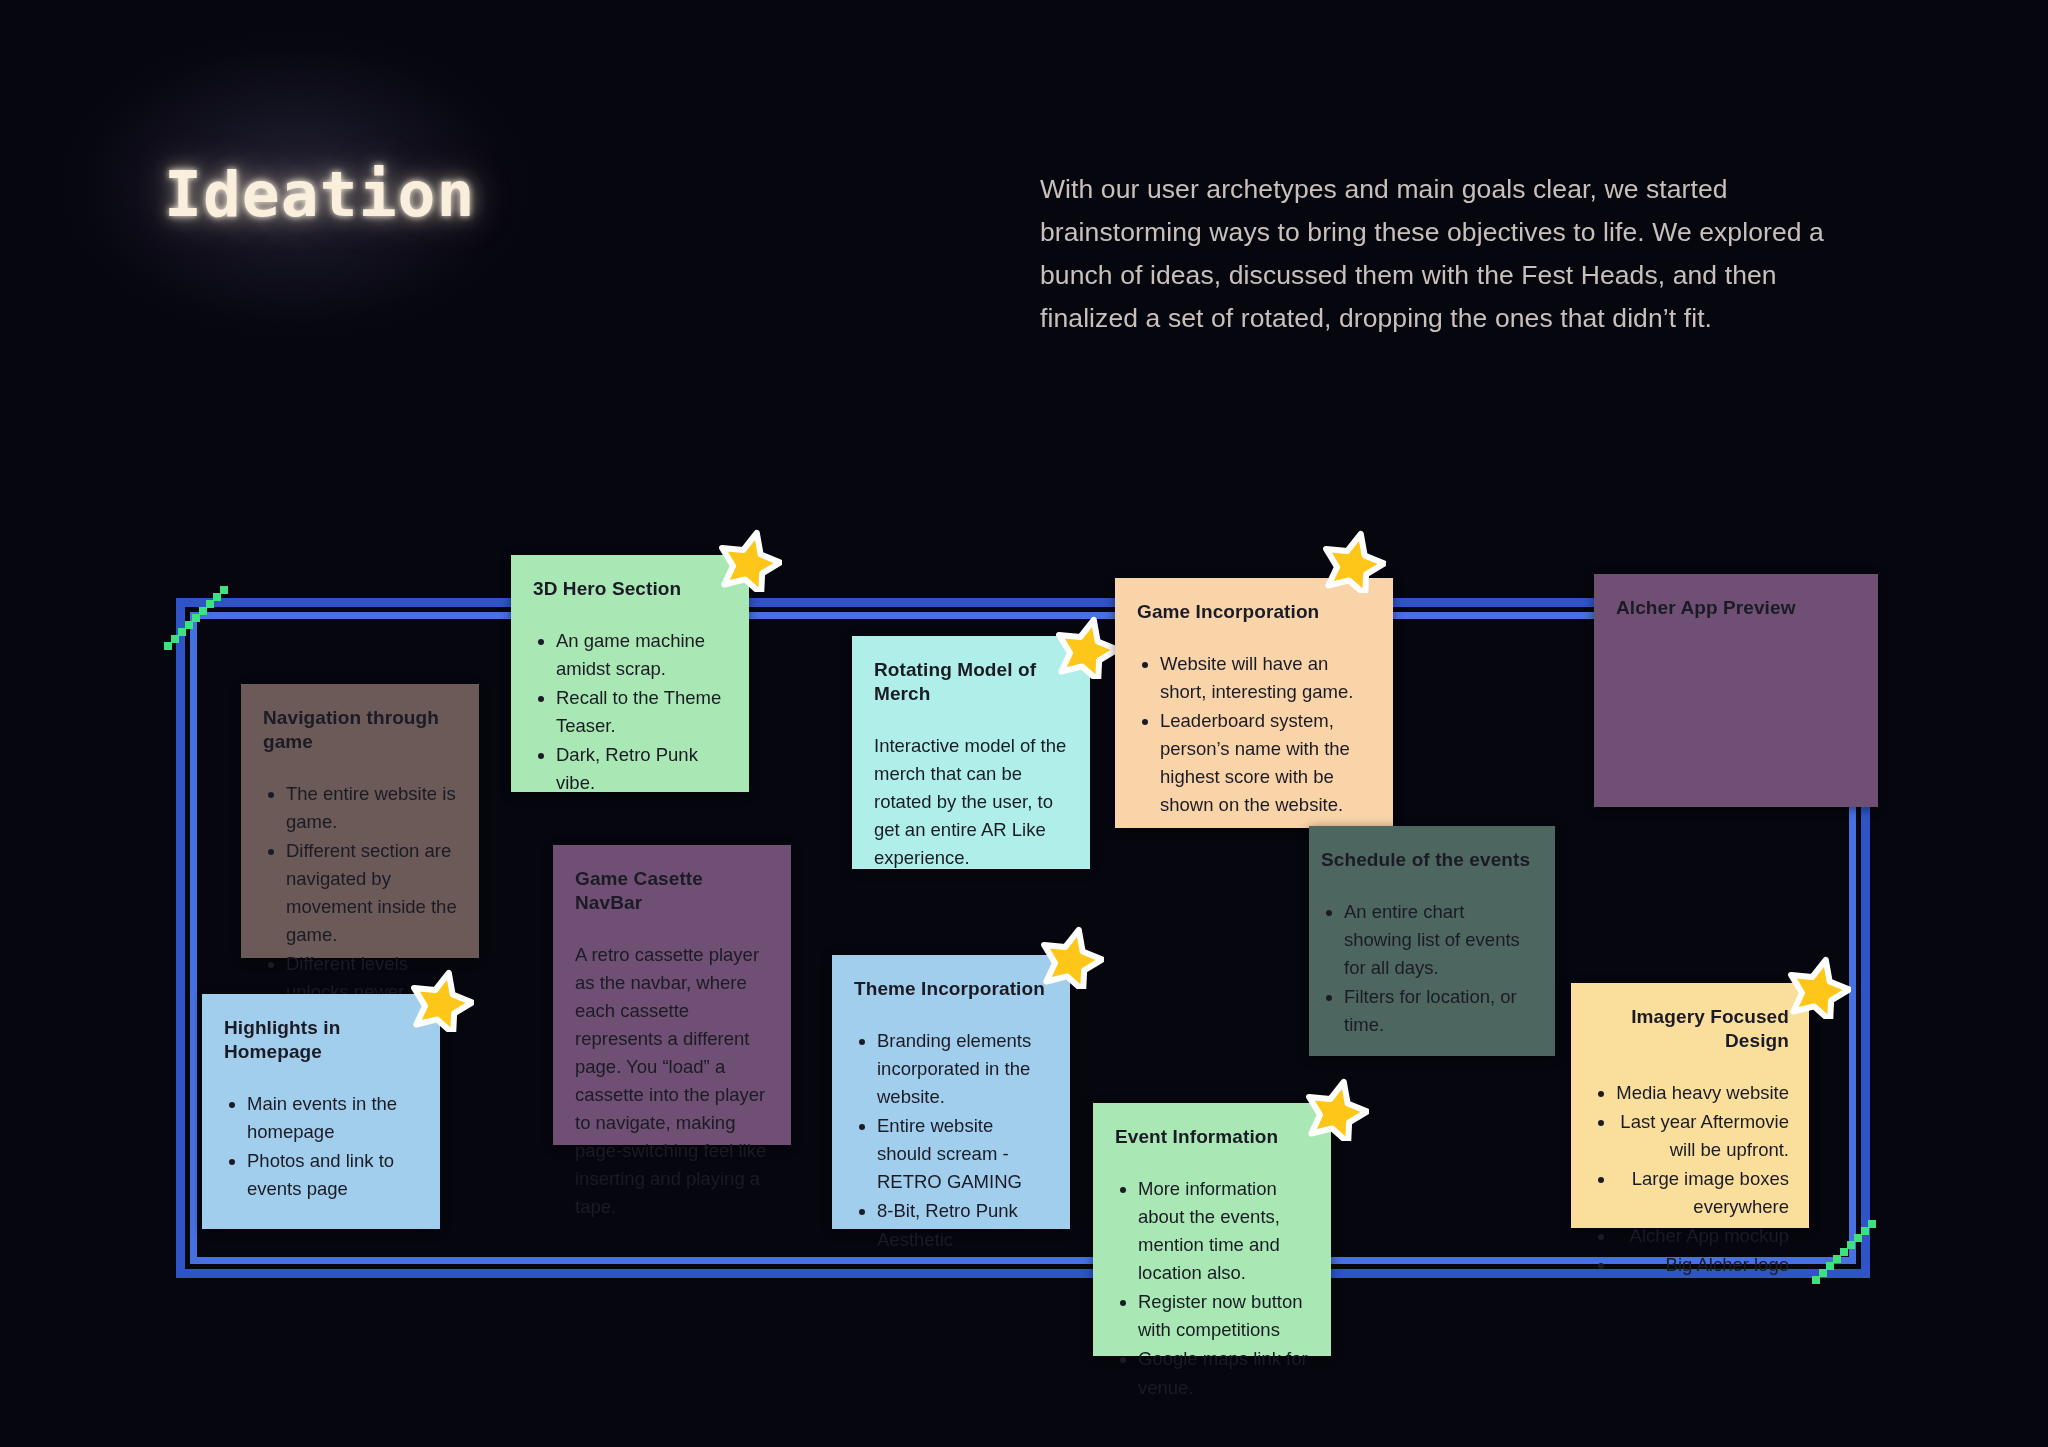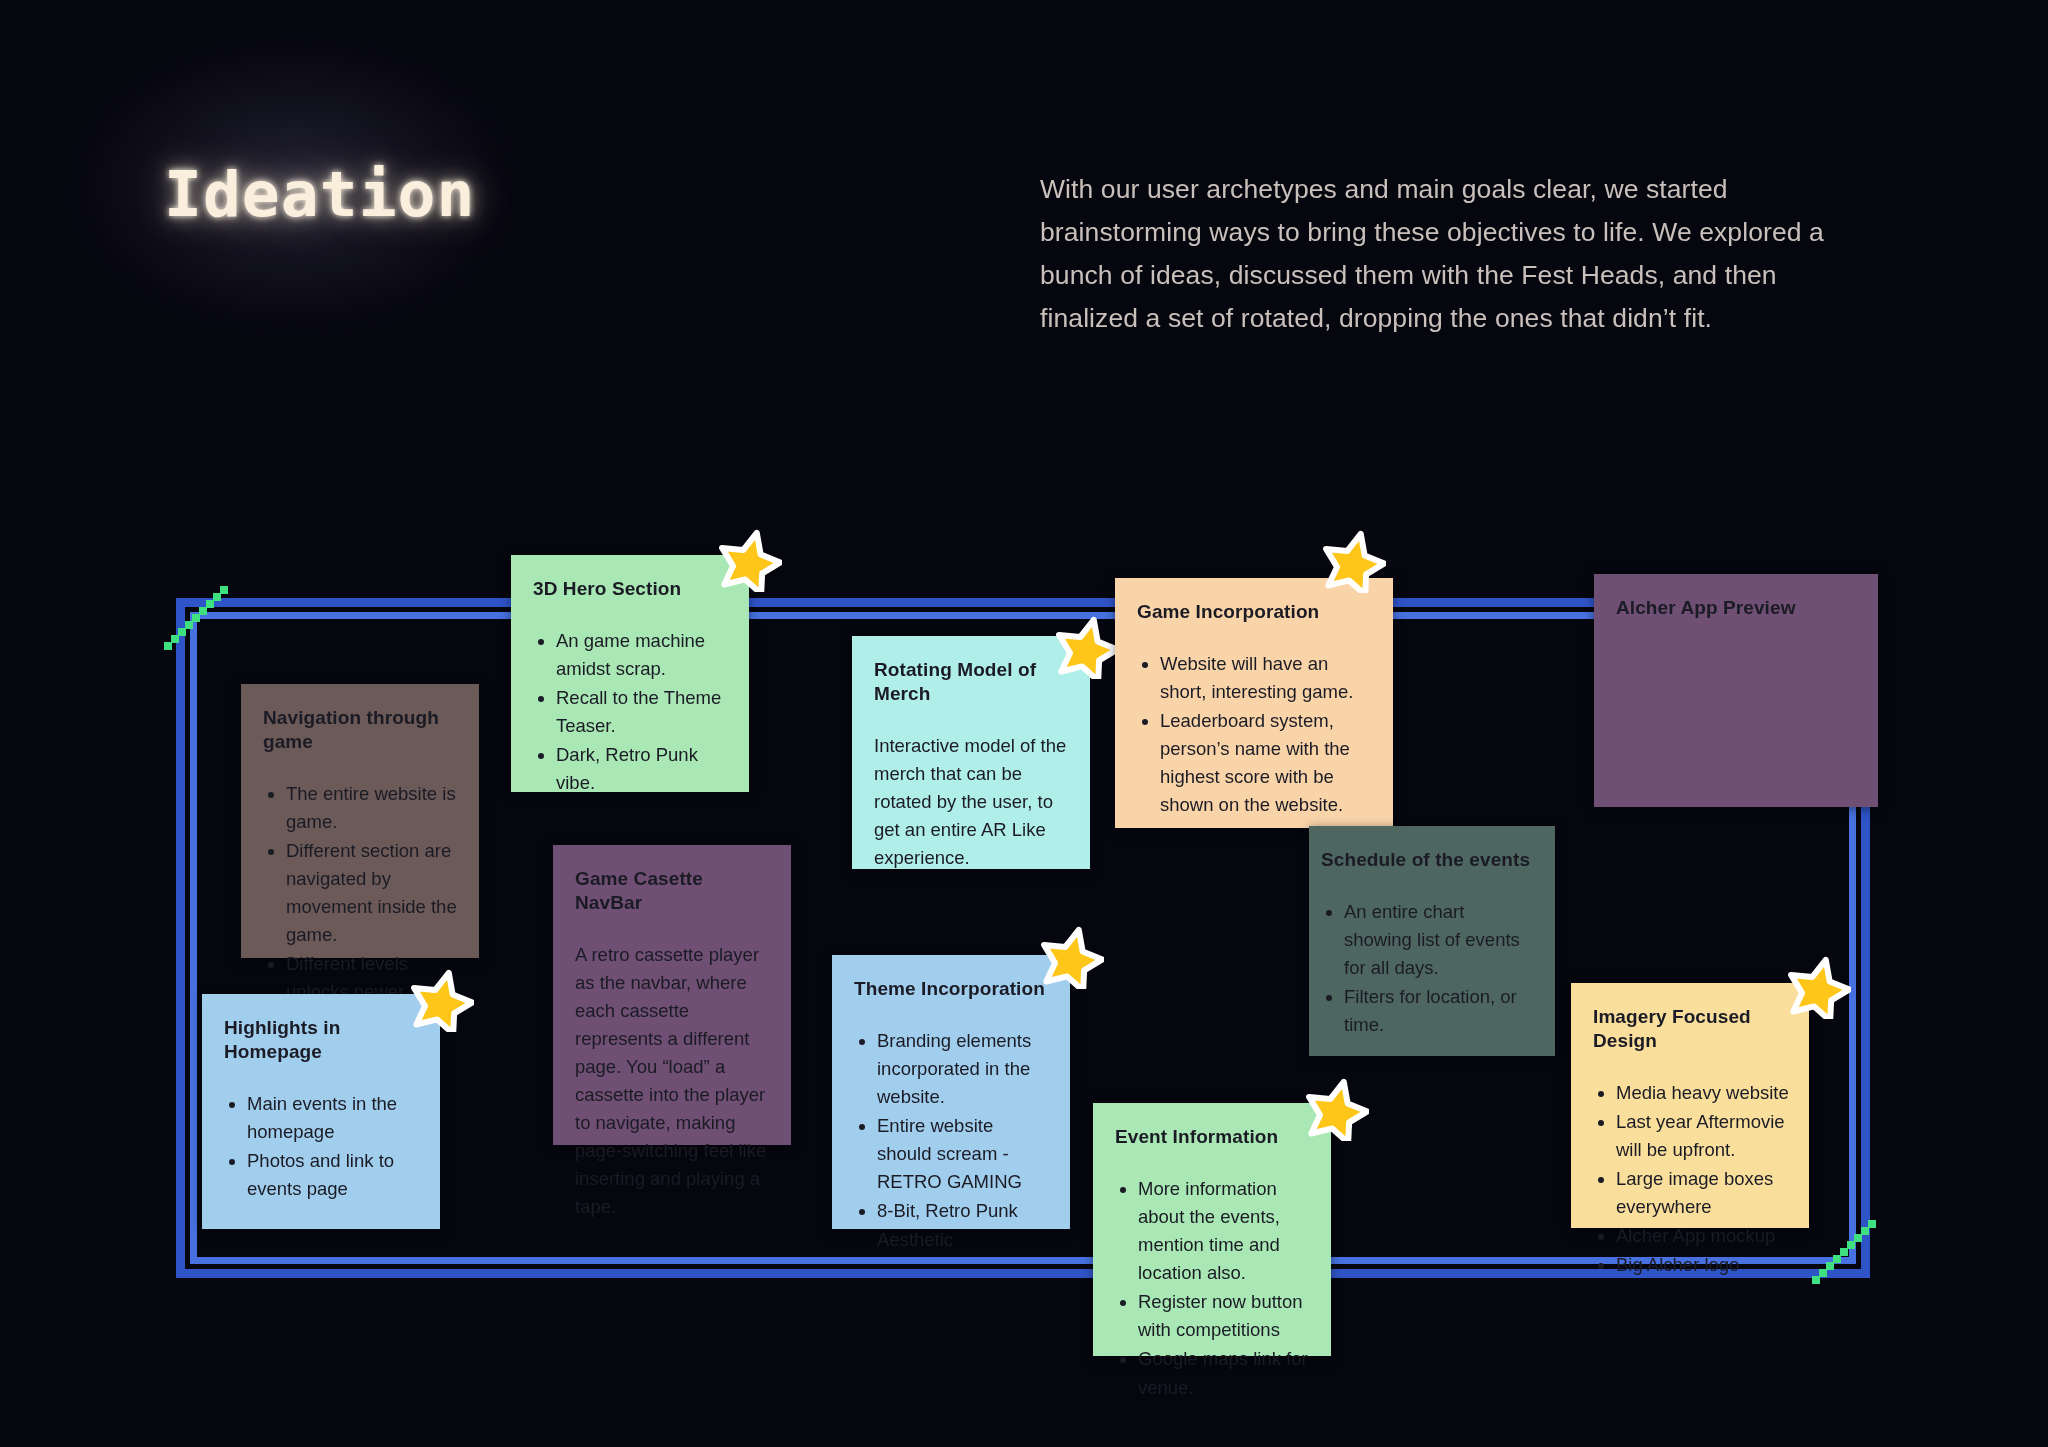--- a/index.html
+++ b/index.html
@@ -130,21 +130,21 @@
   #note-navigation      { left: 241px;  top: 668px;  width: 238px;  height: 274px; background:#6b5a58;margin-top:16px; }
   #note-hero            { left: 511px;  top: 555px;  width: 238px;  height: 237px; background:#a9e8b4; }
   #note-cassette        { left: 553px;  top: 845px;  width: 238px;  height: 300px; background:#6f4f73; }
   #note-merch           { left: 852px;  top: 636px;  width: 238px;  height: 233px; background:#b0efe9; }
   #note-highlights      { left: 202px;  top: 994px;  width: 238px;  height: 235px; background:#a2ceee; }
   #note-theme           { left: 832px;  top: 955px;  width: 238px;  height: 274px; background:#a2ceee; }
   #note-game            { left: 1115px; top: 557px;  width: 278px;  height: 250px; background:#fad4a9;margin-top:21px; }
   #note-schedule        { left: 1309px; top: 826px;  width: 246px;  height: 230px; background:#4e6660;padding-left:12px; }
   #note-event           { left: 1093px; top: 1103px; width: 238px;  height: 253px; background:#a9e8b4; }
   #note-alcher          { left: 1594px; top: 574px;  width: 284px;  height: 233px; background:#6f4f73; }
-  #note-imagery         { left: 1571px; top: 983px;  width: 238px;  height: 245px; background:#fadf9c; }
+  #note-imagery         { left: 1571px; top: 983px;  width: 238px;  height: 245px; background:#fadf9c;text-align:right; }
 
   
   #star-hero        { left: 718px;  top: 528px; }
   #star-game        { left: 1322px; top: 529px; }
   #star-merch       { left: 1055px; top: 615px; }
   #star-highlights  { left: 410px;  top: 968px; }
   #star-theme       { left: 1040px; top: 925px; }
   #star-event       { left: 1305px; top: 1077px; }
   #star-imagery     { left: 1787px; top: 955px; }
 </style>

